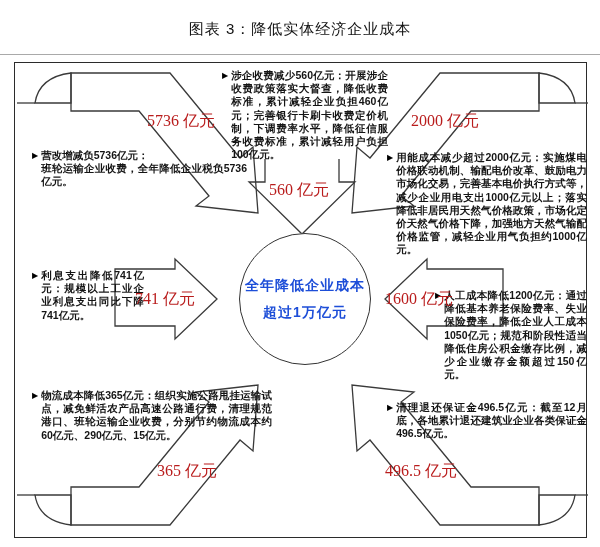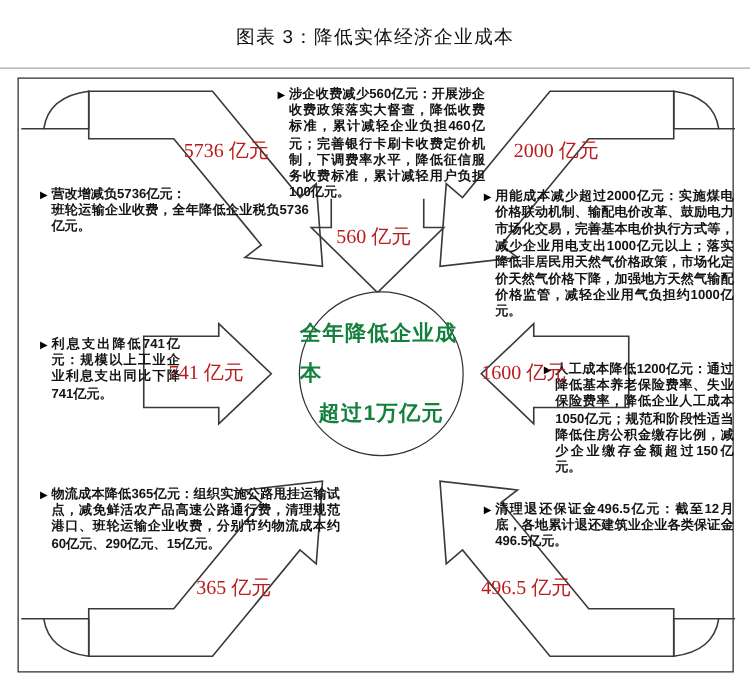--- a/index.html
+++ b/index.html
@@ -28,21 +28,21 @@
   .ntext{flex:1 1 auto;}
   .headline{display:block;}
   .amount{
     position:absolute;transform:translate(-50%,-50%);white-space:nowrap;
     font-family:"Liberation Serif","DejaVu Serif",serif;font-size:16px;color:#b91c1c;
   }
   .center-circle{
     position:absolute;left:224px;top:170px;width:132px;height:132px;
     border:1.6px solid #333;border-radius:50%;box-sizing:border-box;background:#fff;
     display:flex;flex-direction:column;align-items:center;justify-content:center;
-    font-size:17px;font-weight:bold;letter-spacing:1px;line-height:1.9;color:#15803d;
+    font-size:14px;font-weight:bold;letter-spacing:1px;line-height:1.9;color:#1d4ed8;
   }
 </style>
 </head>
 <body>
 
 <div class="page">
   <div class="title">图表 3：降低实体经济企业成本</div>
   <div class="top-rule"></div>
 
   <div class="frame">

